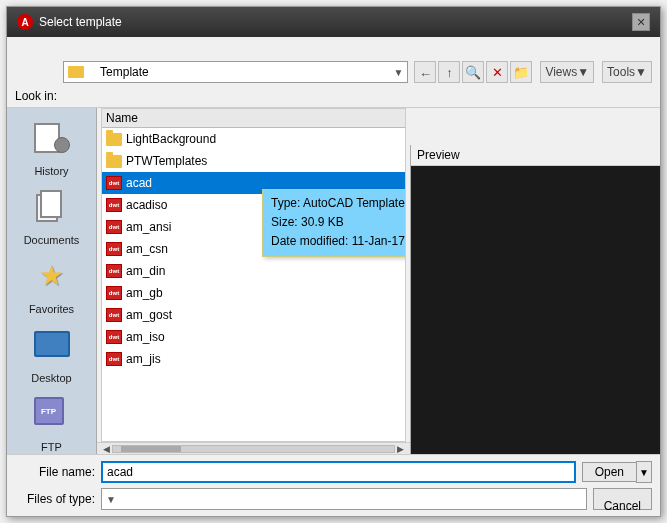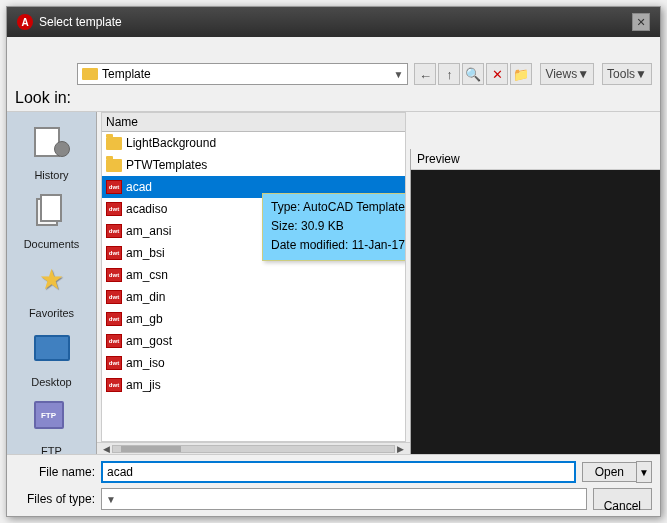--- a/index.html
+++ b/index.html
@@ -75,34 +75,34 @@
       display: flex;
       align-items: center;
       padding: 4px 8px;
       gap: 6px;
       background: #f0f0f0;
       border-bottom: 1px solid #ccc;
       flex-shrink: 0;
     }
 
     .look-in-label {
-      font-size: 16px;
+      font-size: 12px;
       white-space: nowrap;
       margin-top: 48px;
     }
 
     .look-in-combo {
       display: flex;
       align-items: center;
       flex: 1;
       border: 1px solid #999;
       background: white;
       height: 22px;
       padding: 0 4px;
-      gap: 4px;
+      gap: 16px;
     }
 
     .folder-icon-small {
       width: 16px;
       height: 12px;
       background: #f0c040;
       border-radius: 1px;
       position: relative;
       flex-shrink: 0;
     }
@@ -617,24 +617,20 @@
         <div class="file-item">
           <div class="dwt-icon file-item-icon">dwt</div>
           <span class="file-name">acadiso</span>
         </div>
 
         <div class="file-item">
           <div class="dwt-icon file-item-icon">dwt</div>
           <span class="file-name">am_ansi</span>
         </div>
 
-        <div class="file-item">
-          <div class="dwt-icon file-item-icon">dwt</div>
-          <span class="file-name">am_bsi</span>
-        </div>
 
         <div class="file-item">
           <div class="dwt-icon file-item-icon">dwt</div>
           <span class="file-name">am_csn</span>
         </div>
 
         <div class="file-item">
           <div class="dwt-icon file-item-icon">dwt</div>
           <span class="file-name">am_din</span>
         </div>

